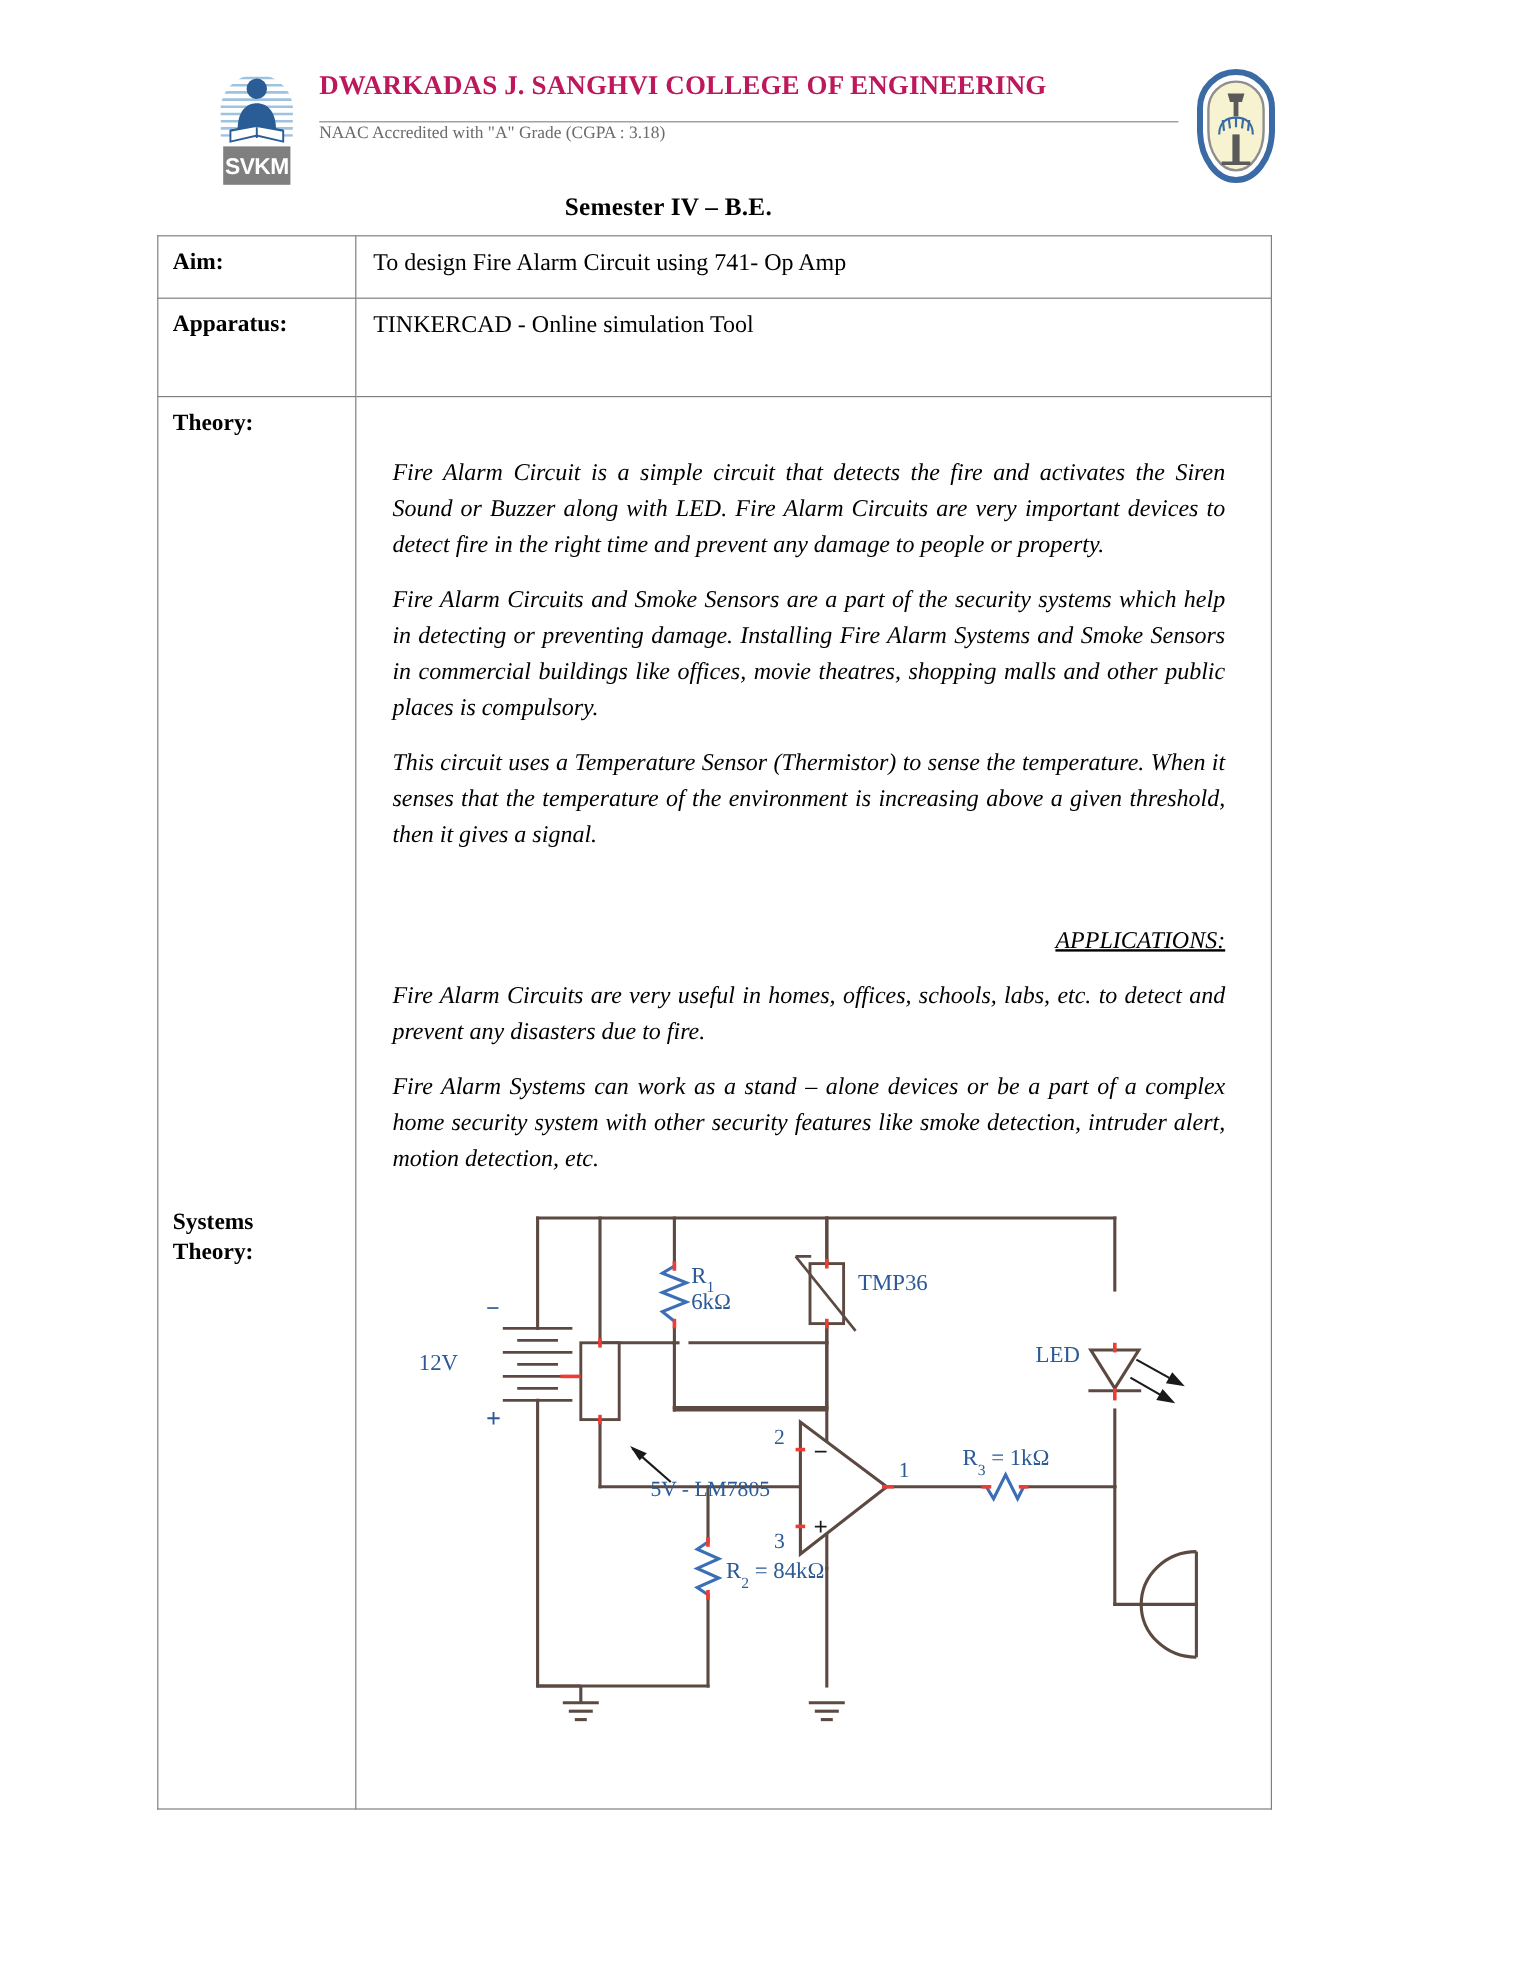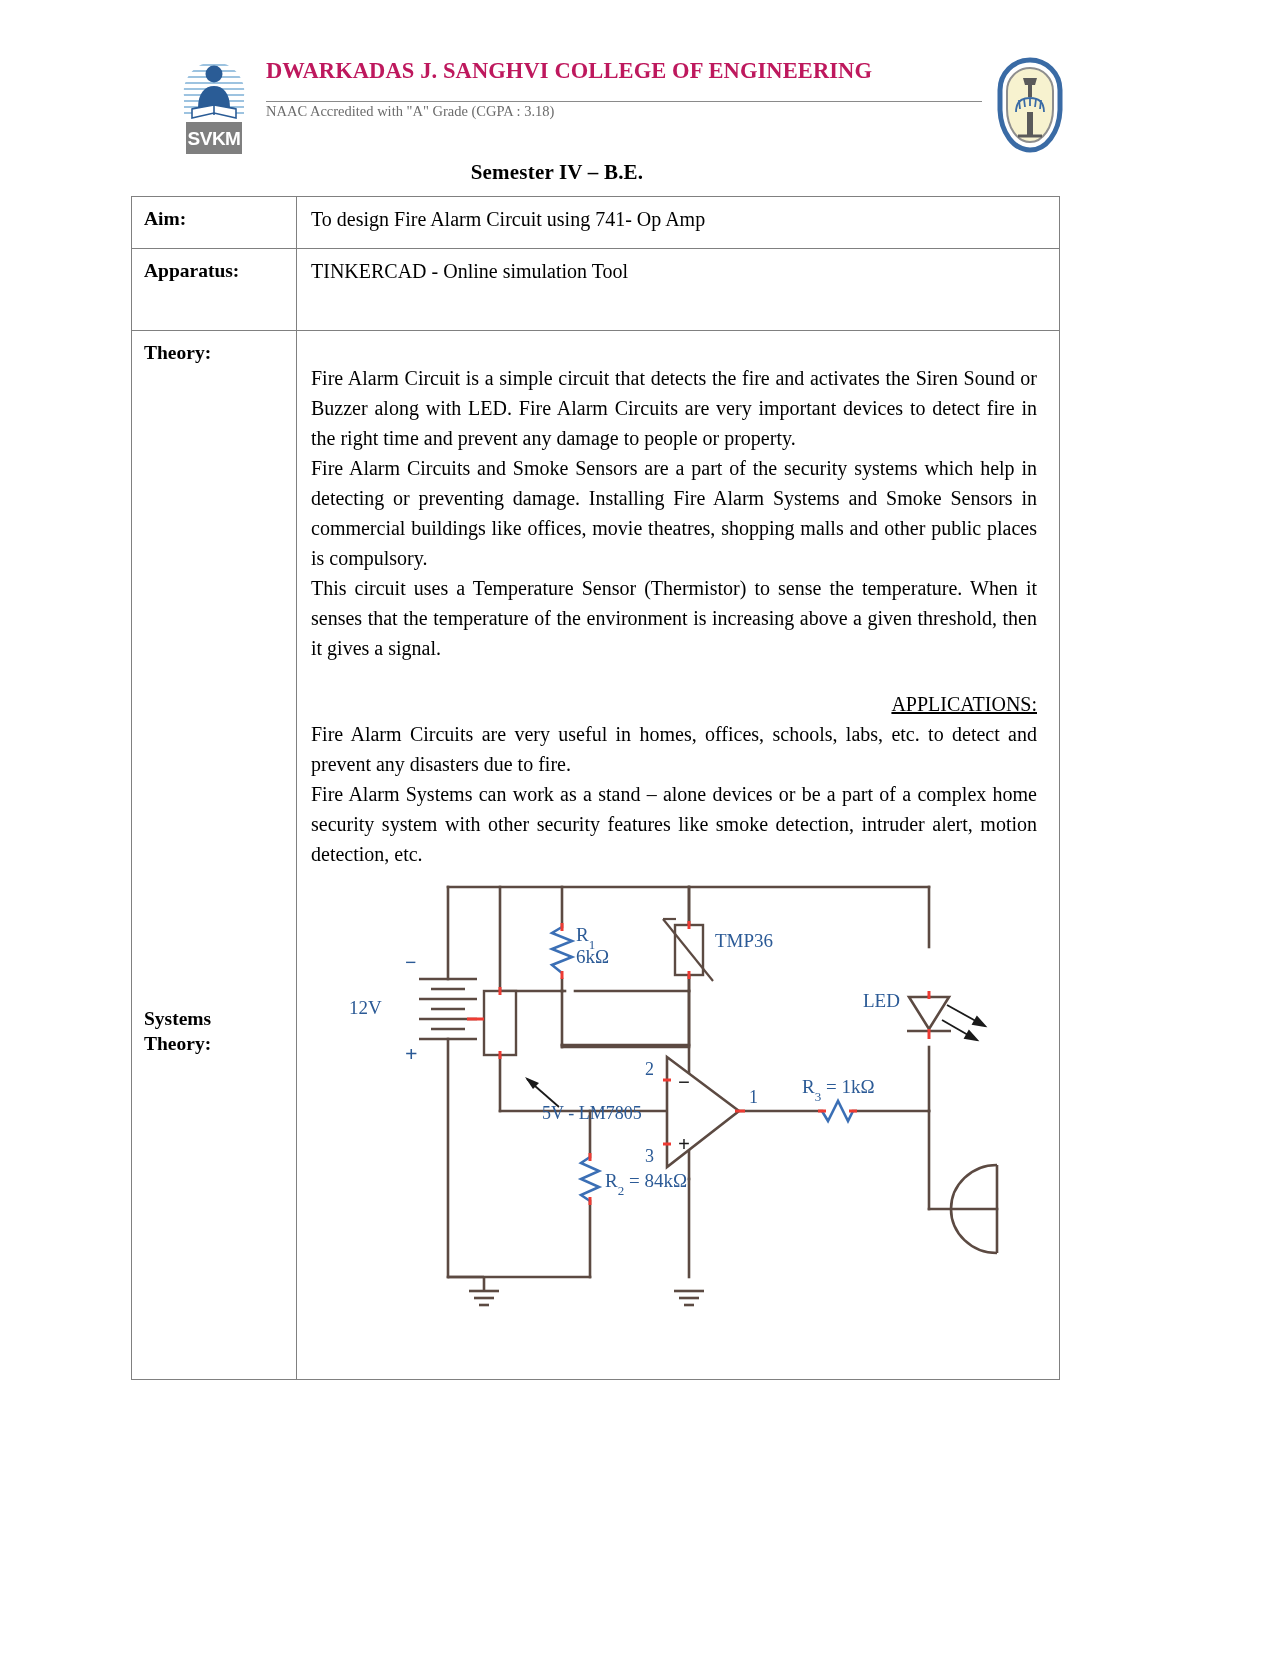--- a/index.html
+++ b/index.html
@@ -74,21 +74,21 @@
   .row-aim td { height:52px; }
   .row-app  td { height:82px; }
 
   .theory-body {
     padding:32px 22px 10px 14px;
     font-size:20px;
     line-height:1.50;
     text-align:justify;
     text-justify:inter-word;
   }
-  .theory-body p { margin:0; }
+  .theory-body p { margin:16px;font-style:italic; }
   .spacer-line { height:26px; }
   .app-head { text-decoration:underline; text-align:right; }
 
   
   .circuit-wrap {
     position:relative;
     width:100%;
     height:500px;
   }
   .circuit-svg { position:absolute; left:0; top:0; }

